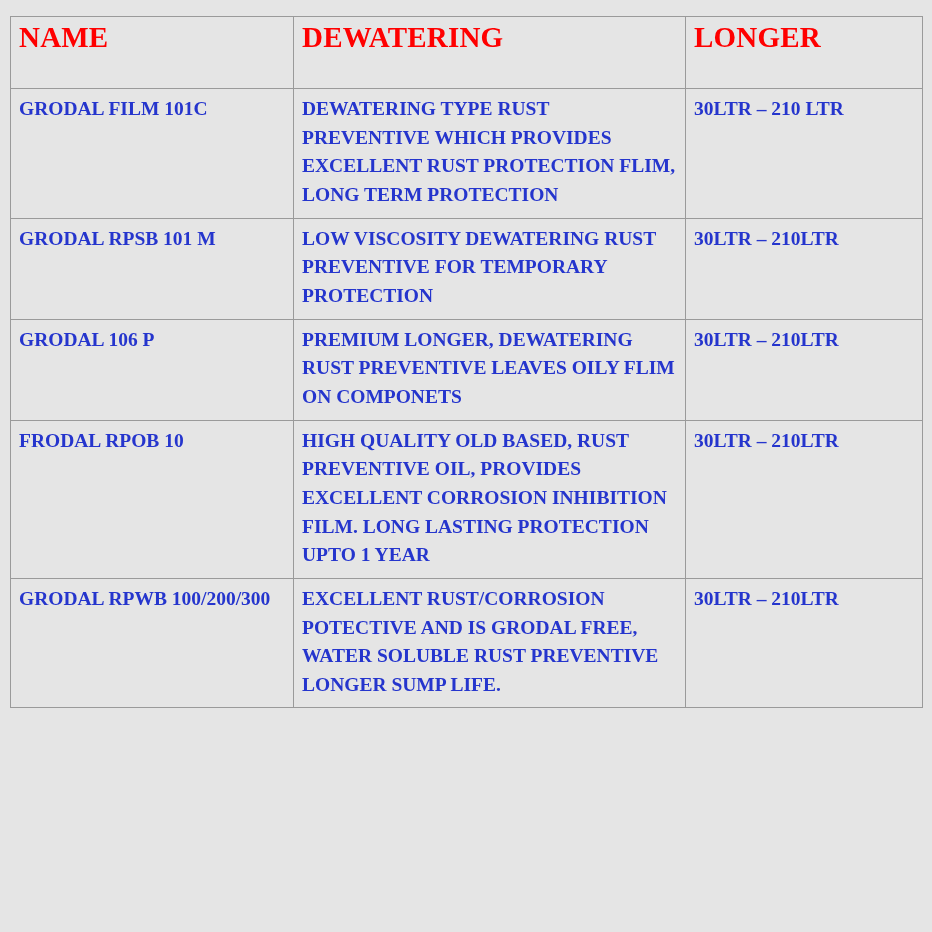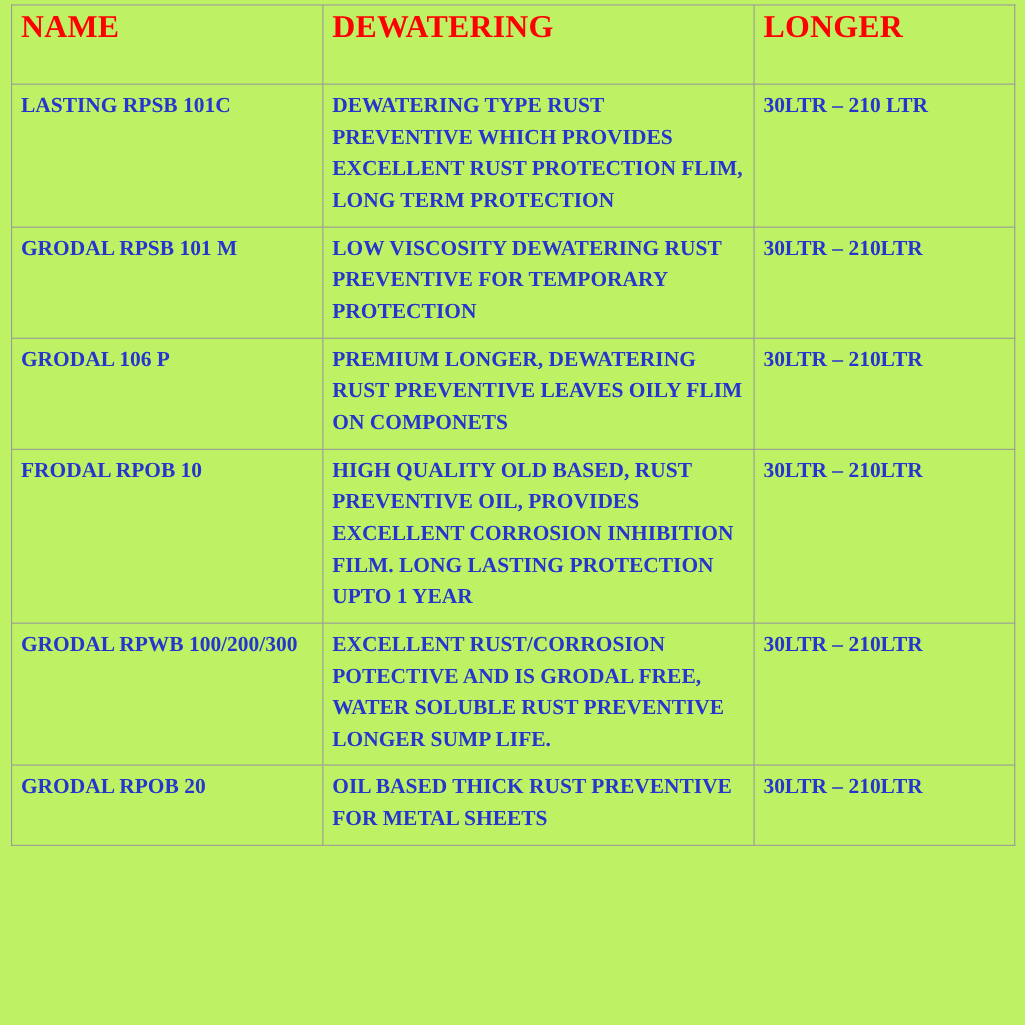--- a/index.html
+++ b/index.html
@@ -10,22 +10,22 @@
   body {
     width: 932px;
     height: 932px;
     font-family: "Liberation Serif", "DejaVu Serif", serif;
     overflow: hidden;
   }
   .page {
     width: 932px;
     height: 932px;
     box-sizing: border-box;
-    padding: 4px 10px 0 10px;
-    background: #bef264;
+    padding: 16px 10px 0 10px;
+    background: #e5e5e5;
   }
   table.product-table {
     border-collapse: collapse;
     table-layout: fixed;
     width: 912px;
     border: 1px solid #808080;
   }
   table.product-table col.col-name { width: 283px; }
   table.product-table col.col-desc { width: 392px; }
   table.product-table col.col-pack { width: 237px; }
@@ -70,21 +70,21 @@
     </colgroup>
     <thead>
       <tr>
         <th>NAME</th>
         <th>DEWATERING</th>
         <th>LONGER</th>
       </tr>
     </thead>
     <tbody>
       <tr>
-        <td class="cell-name">LASTING RPSB 101C</td>
+        <td class="cell-name">GRODAL FILM 101C</td>
         <td class="cell-desc">DEWATERING TYPE RUST PREVENTIVE WHICH PROVIDES EXCELLENT RUST PROTECTION FLIM, LONG TERM PROTECTION</td>
         <td class="cell-pack">30LTR – 210 LTR</td>
       </tr>
       <tr>
         <td class="cell-name">GRODAL RPSB 101 M</td>
         <td class="cell-desc">LOW VISCOSITY DEWATERING RUST PREVENTIVE FOR TEMPORARY PROTECTION</td>
         <td class="cell-pack">30LTR – 210LTR</td>
       </tr>
       <tr>
         <td class="cell-name">GRODAL 106 P</td>
@@ -94,20 +94,15 @@
       <tr>
         <td class="cell-name">FRODAL RPOB 10</td>
         <td class="cell-desc">HIGH QUALITY OLD BASED, RUST PREVENTIVE OIL, PROVIDES EXCELLENT CORROSION INHIBITION FILM. LONG LASTING PROTECTION UPTO 1 YEAR</td>
         <td class="cell-pack">30LTR – 210LTR</td>
       </tr>
       <tr>
         <td class="cell-name">GRODAL RPWB 100/200/300</td>
         <td class="cell-desc">EXCELLENT RUST/CORROSION POTECTIVE AND IS GRODAL FREE, WATER SOLUBLE RUST PREVENTIVE LONGER SUMP LIFE.</td>
         <td class="cell-pack">30LTR – 210LTR</td>
       </tr>
-      <tr>
-        <td class="cell-name">GRODAL RPOB 20</td>
-        <td class="cell-desc">OIL BASED THICK RUST PREVENTIVE FOR METAL SHEETS</td>
-        <td class="cell-pack">30LTR – 210LTR</td>
-      </tr>
     </tbody>
   </table>
 </div>
 
 </body></html>

